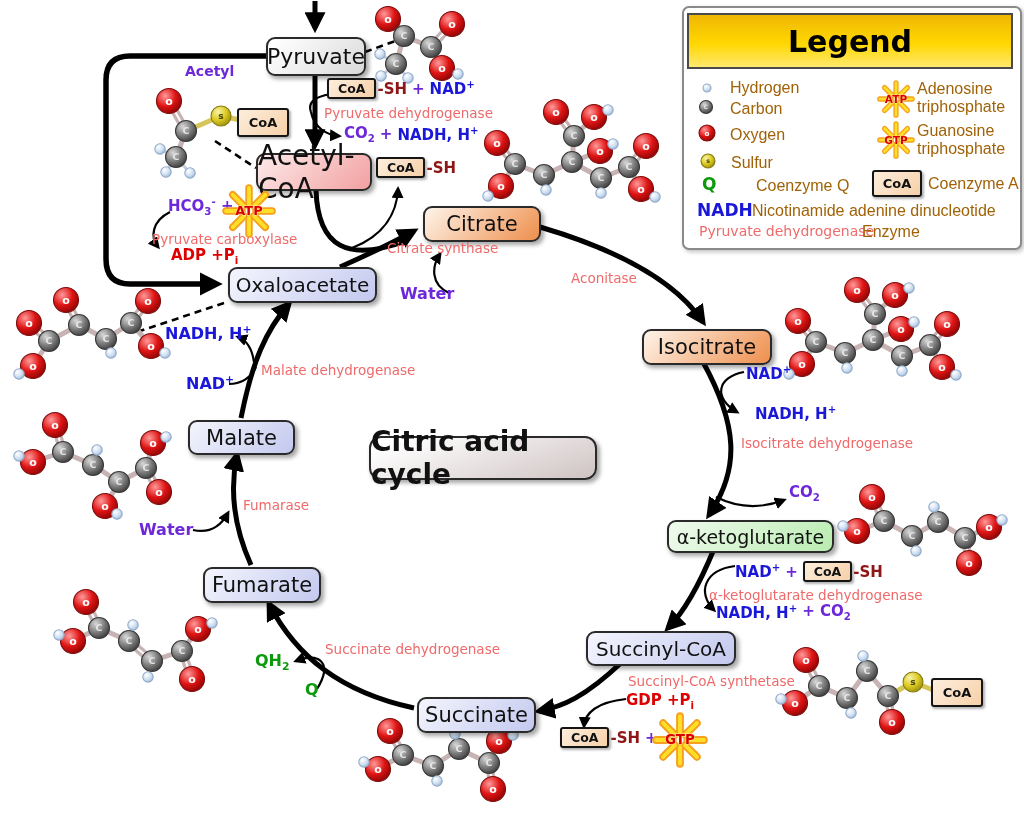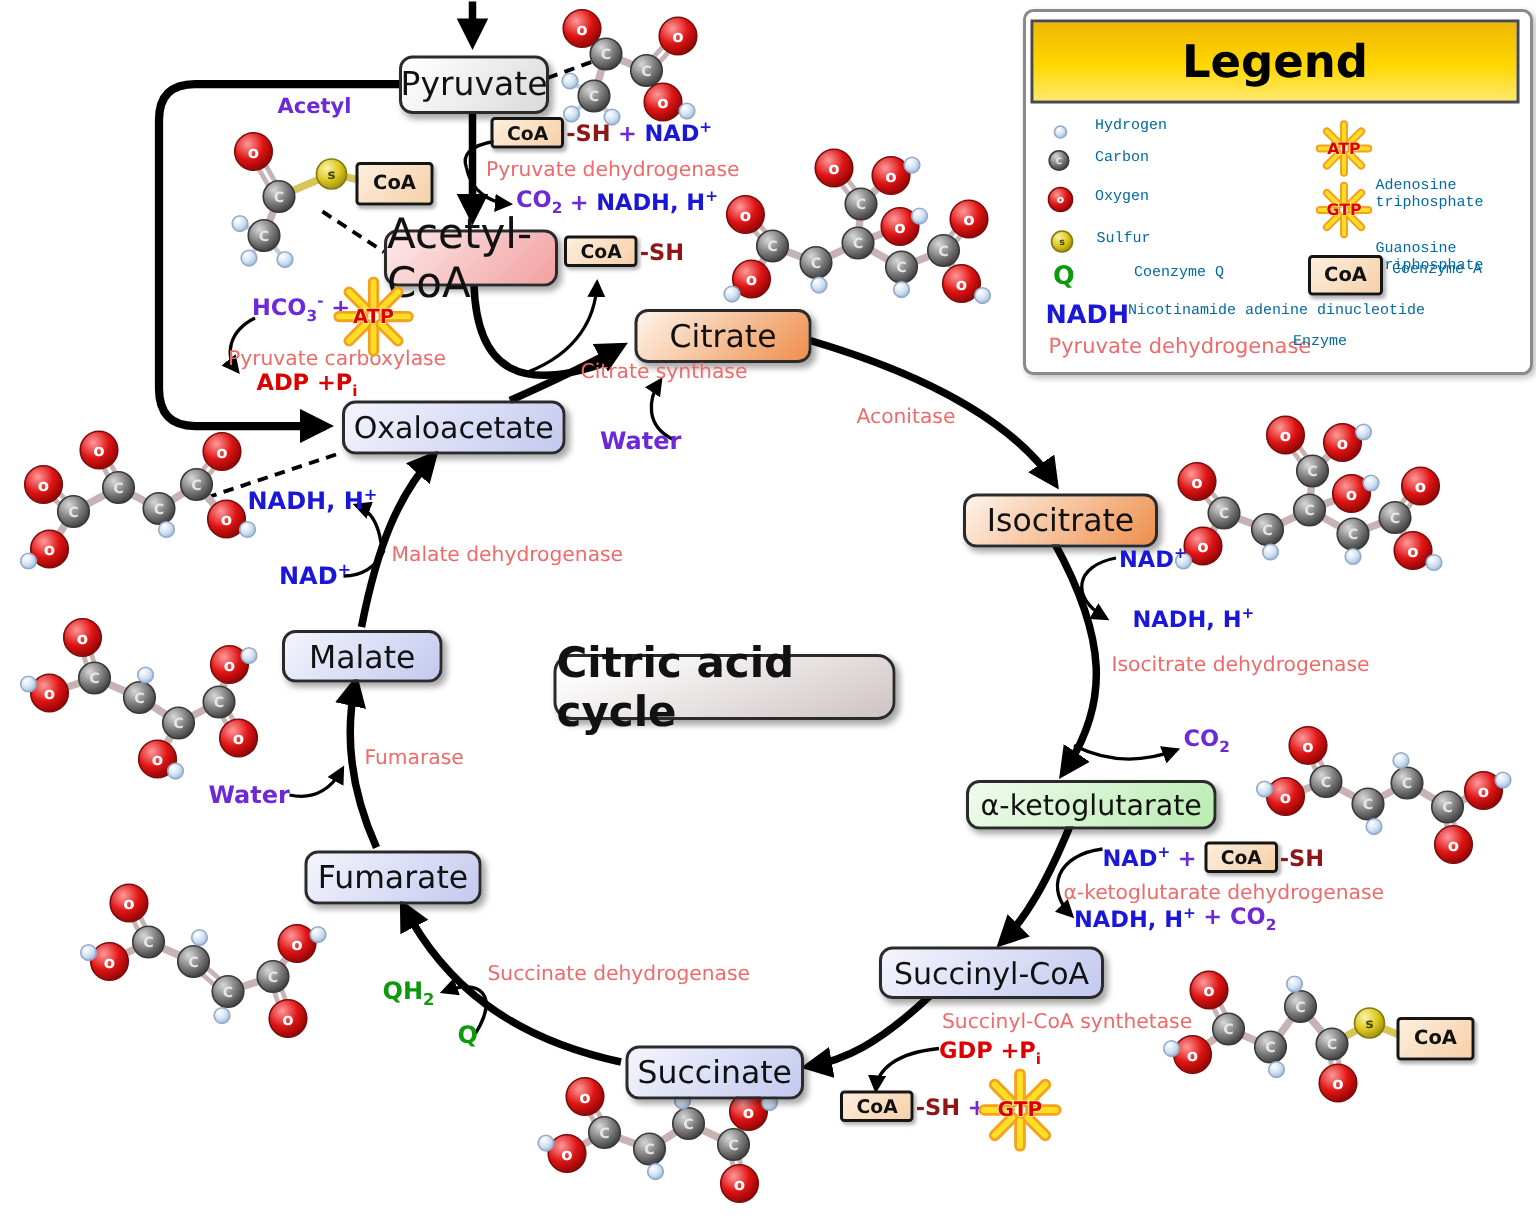--- a/index.html
+++ b/index.html
@@ -6,21 +6,21 @@
   #stage{position:relative;width:1024px;height:815px;background:#fff;overflow:hidden;
          font-family:"DejaVu Sans",sans-serif;}
   #overlay{position:absolute;left:0;top:0;z-index:2;pointer-events:none;}
   .layer{position:absolute;left:0;top:0;width:100%;height:100%;z-index:3;pointer-events:none;}
   .box{position:absolute;display:flex;align-items:center;justify-content:center;
        border:2px solid #2a2a2a;border-radius:9px;color:#111;
        box-shadow:2.5px 3px 4px rgba(0,0,0,.35);font-size:21px;}
   .b-gray{background:linear-gradient(135deg,#ffffff 5%,var(--c-box-gray) 95%);}
   .b-pink{background:linear-gradient(135deg,#fdeaea 0%,var(--c-box-pink) 100%);}
   .b-orange{background:linear-gradient(135deg,#fef4ea 0%,var(--c-box-orange) 100%);}
-  .b-green{background:linear-gradient(135deg,#f0fbee 0%,var(--c-box-green) 100%);}
+  .b-green{background:linear-gradient(135deg,#f0fbee 0%,var(--c-box-green) 100%);margin-left:23px;}
   .b-lav{background:linear-gradient(135deg,#f4f5fd 0%,var(--c-box-lavender) 100%);}
   .b-title{background:linear-gradient(160deg,#ffffff 10%,#cfc3c3 100%);font-weight:bold;
            font-size:28px;border-radius:12px;border-width:2.5px;}
   .coa{position:absolute;display:flex;align-items:center;justify-content:center;
        border:2px solid #151515;border-radius:3px;
        background:linear-gradient(135deg,#fdeedd,var(--c-coa-tan));
        font-weight:bold;font-size:13px;color:#111;box-shadow:1.5px 2px 2.5px rgba(0,0,0,.3);}
   .coa-inline{display:inline-flex;align-items:center;justify-content:center;
        border:2px solid #151515;border-radius:3px;padding:1px 9px;
        background:linear-gradient(135deg,#fdeedd,var(--c-coa-tan));
@@ -38,23 +38,23 @@
   .star-txt{font:bold 13px "DejaVu Sans",sans-serif;fill:var(--c-energy-red);
             text-anchor:middle;paint-order:stroke;stroke:#fff0a0;stroke-width:1px;}
   
   .legend{position:absolute;left:682px;top:6px;width:336px;height:240px;z-index:1;
           background:#fff;border:2px solid #8a8a8a;border-radius:7px;
           box-shadow:2px 2px 4px rgba(0,0,0,.25);}
   .legend-title{position:absolute;left:687px;top:13px;width:322px;height:52px;z-index:3;
           display:flex;align-items:center;justify-content:center;
           background:linear-gradient(180deg,#efb705 0%,var(--c-legend-yellow) 55%,#ffe96e 100%);
           border:2px solid #4a4a4a;font-weight:bold;font-size:30px;color:#000;}
-  .ltxt{position:absolute;font-family:Liberation Mono, monospace;font-size:10px;color:#0369a1;
+  .ltxt{position:absolute;font-family:Liberation Sans, sans-serif;font-size:16px;color:#a16207;
         white-space:nowrap;}
-  .lwrap{white-space:normal;line-height:1.1;width:105px;margin-top:39px;}
+  .lwrap{white-space:normal;line-height:1.1;width:105px;}
 </style>
 </head>
 <body>
 
 <div id="stage">
 
   <div class="legend"></div>
 
   <svg id="overlay" width="1024" height="815" viewBox="0 0 1024 815">
     <defs>

